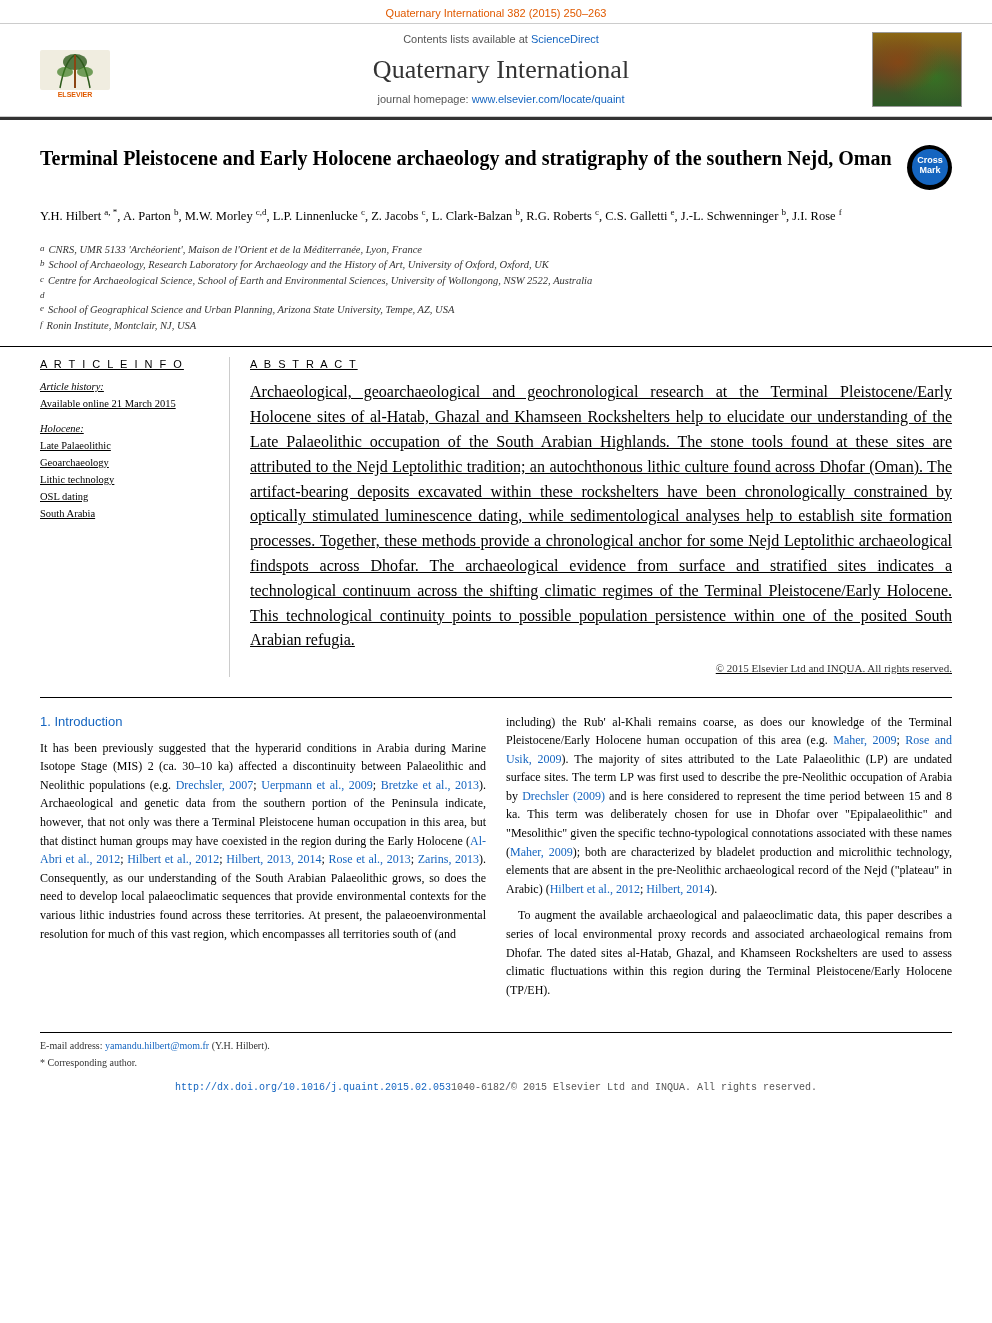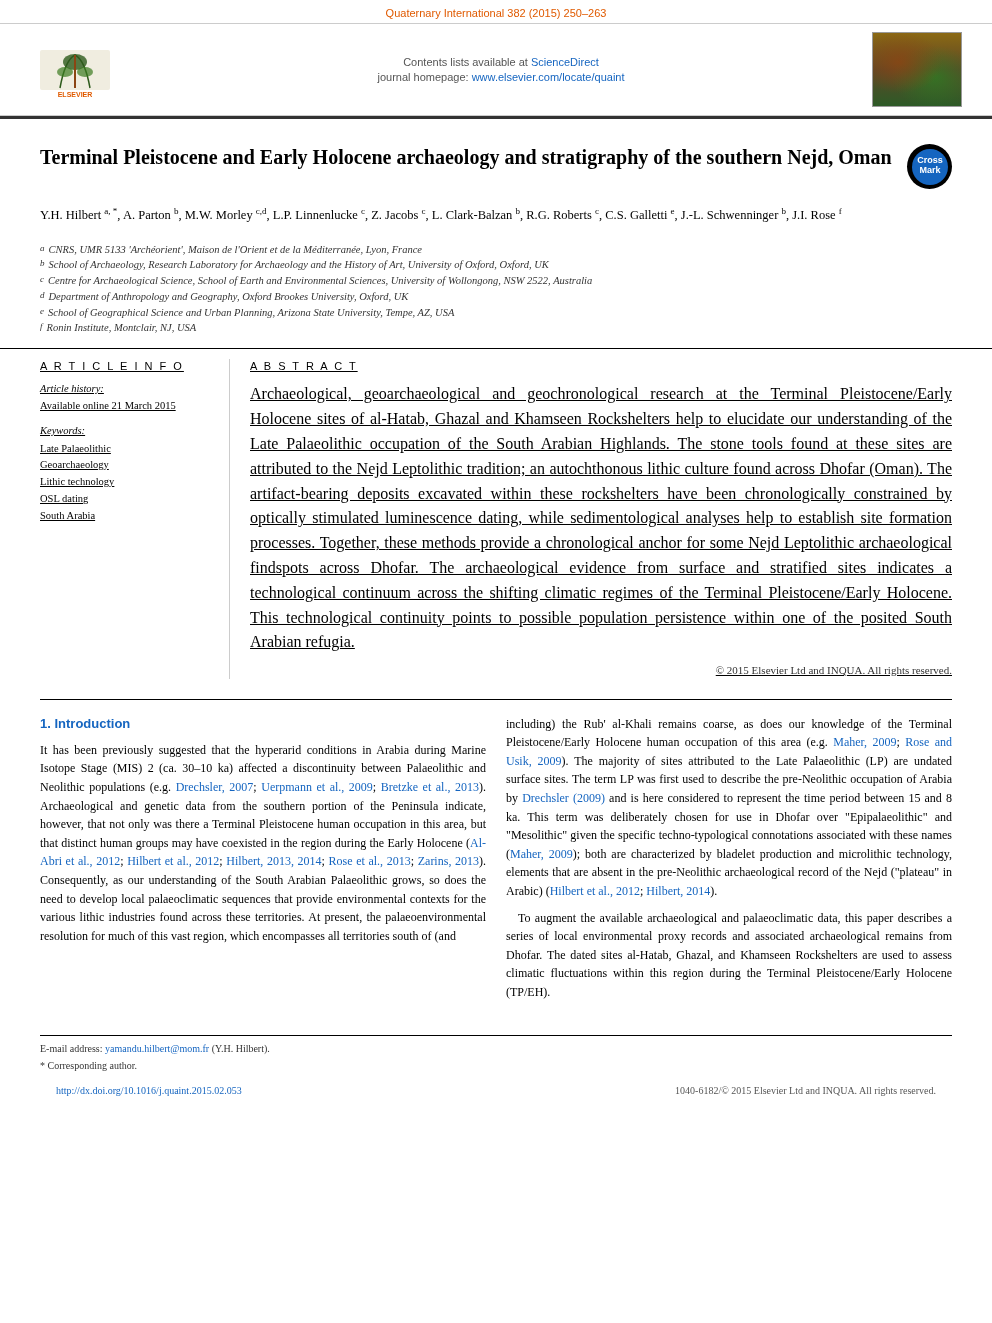--- a/index.html
+++ b/index.html
@@ -227,21 +227,21 @@
     }
     .body-left {
       flex: 1;
     }
     .body-right {
       flex: 1;
     }
     .section-heading {
       font-size: 13px;
       font-family: Arial, sans-serif;
-      font-weight: bold;
+      font-weight: normal;
       margin-bottom: 8px;
       color: #1565c0;
     }
     .body-text {
       font-size: 12px;
       line-height: 1.55;
       text-align: justify;
       color: #000;
     }
     .body-text p {
@@ -272,21 +272,22 @@
     .doi-link {
       color: #1565c0;
       text-decoration: none;
       font-size: 10px;
     }
     .bottom-bar {
       padding: 4px 56px;
       font-size: 10px;
       color: #555;
       display: flex;
-      justify-content: space-between;
+      justify-content: center;
+      font-family: Liberation Mono, monospace;
     }
     
     .elsevier-svg {
       width: 90px;
       height: 60px;
     }
   </style>
 </head>
 <body>
 
@@ -310,20 +311,21 @@
 
         <text x="45" y="57" text-anchor="middle" font-family="Arial" font-size="7" font-weight="bold" fill="#e05a00">ELSEVIER</text>
       </svg>
     </div>
 
     <div class="header-center">
       <div class="sciencedirect-link">
         <span>Contents lists available at</span>
         <a href="#">ScienceDirect</a>
       </div>
+      <div class="journal-title">Quaternary International</div>
       <div class="homepage-link">
         <span>journal homepage:</span>
         <a href="#">www.elsevier.com/locate/quaint</a>
       </div>
     </div>
 
     <div class="header-right">
       <div class="journal-cover">
         <div class="journal-cover-inner"></div>
       </div>
@@ -362,41 +364,40 @@
     <div class="affil-line">
         <sup>b</sup>
         <span> School of Archaeology, Research Laboratory for Archaeology and the History of Art, University of Oxford, Oxford, UK</span>
       </div>
     <div class="affil-line">
         <sup>c</sup>
         <span> Centre for Archaeological Science, School of Earth and Environmental Sciences, University of Wollongong, NSW 2522, Australia</span>
       </div>
     <div class="affil-line">
         <sup>d</sup>
-        <span> Department of Anthropology and Geography, Oxford Brookes University, Oxford, UK</span>
       </div>
     <div class="affil-line">
         <sup>e</sup>
         <span> School of Geographical Science and Urban Planning, Arizona State University, Tempe, AZ, USA</span>
       </div>
     <div class="affil-line">
         <sup>f</sup>
         <span> Ronin Institute, Montclair, NJ, USA</span>
       </div>
   </div>
 
   <div class="two-column-section">
     <div class="left-column">
       <div class="col-title">A R T I C L E   I N F O</div>
       <div class="article-info-group">
         <div class="info-label">Article history:</div>
         <div class="info-value">Available online 21 March 2015</div>
       </div>
       <div class="keywords-section">
-        <div class="info-label">Keywords:</div>
+        <div class="info-label">Holocene:</div>
         <div class="keyword-item">Late Palaeolithic</div>
         <div class="keyword-item">Geoarchaeology</div>
         <div class="keyword-item">Lithic technology</div>
         <div class="keyword-item">OSL dating</div>
         <div class="keyword-item">South Arabia</div>
       </div>
     </div>
     <div class="right-column">
       <div class="col-title">A B S T R A C T</div>
       <div class="abstract-text">

